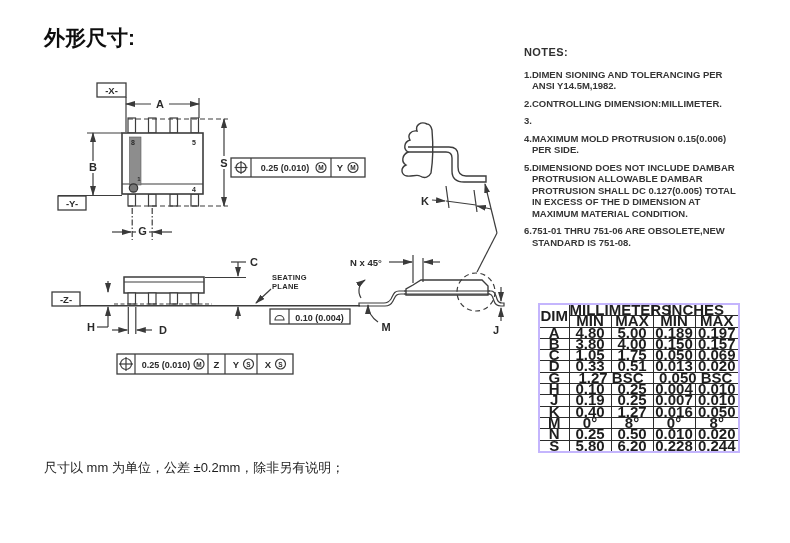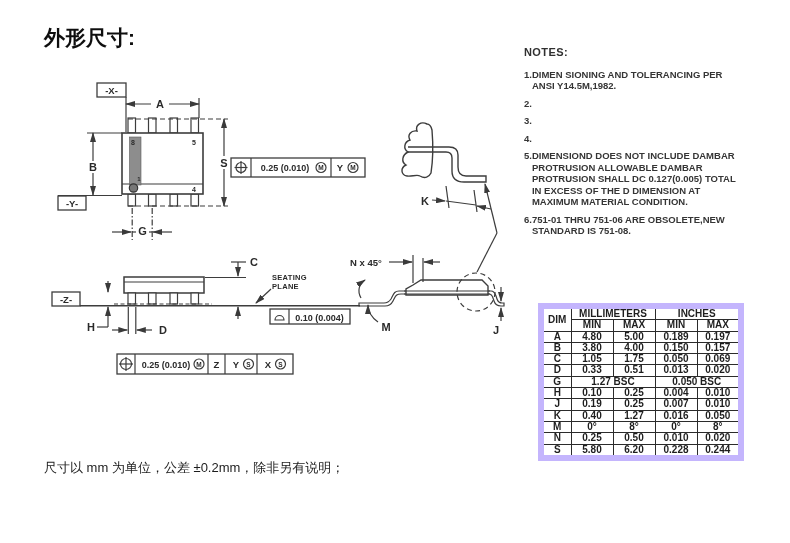--- a/index.html
+++ b/index.html
@@ -7,21 +7,21 @@
         font-family:"Liberation Sans",sans-serif;}
   .page-title{position:absolute;left:44px;top:24px;font-size:21px;font-weight:bold;color:#0e0e0e;}
   .footer-note{position:absolute;left:44px;top:459px;font-size:13px;color:#1c1c1c;}
   .drawing-svg{position:absolute;left:0;top:0;}
   .notes{position:absolute;left:524px;top:47px;width:264px;color:#353535;font-size:9.5px;line-height:11.5px;font-weight:bold;}
   .notes-heading{font-size:11px;letter-spacing:.4px;margin-bottom:10px;color:#303030;}
   .note{display:flex;margin-bottom:6px;}
   .note-num{flex:0 0 auto;white-space:pre;}
   .note-text{white-space:pre-line;}
   .dim-table{position:absolute;left:538px;top:303px;width:200px;border-collapse:collapse;
-             table-layout:fixed;font-size:10px;font-weight:bold;color:#1e1e1e;border:6px solid #c4b5fd;}
+             table-layout:fixed;font-size:15px;font-weight:bold;color:#1e1e1e;border:2px solid #c4b5fd;}
   .dim-table th,.dim-table td{border:1.4px solid #2b2b2b;text-align:center;vertical-align:middle;
              padding:0;height:10.3px;line-height:10.3px;font-weight:bold;}
   svg text{fill:#2a2a2a;font-family:"Liberation Sans",sans-serif;}
   .lbl{font-size:11px;font-weight:bold;}
   .lbl-sm{font-size:9.5px;font-weight:bold;}
   .lbl-pin{font-size:7px;font-weight:bold;}
   .lbl-pin1{font-size:6px;font-weight:bold;}
   .lbl-fcf{font-size:9px;font-weight:bold;}
   .lbl-mod{font-size:6.5px;font-weight:bold;}
   .lbl-seat{font-size:7.5px;font-weight:bold;letter-spacing:.3px;}
@@ -265,26 +265,29 @@
 
   <div class="notes">
     <div class="notes-heading">NOTES:</div>
     <div class="note">
       <span class="note-num">1.</span>
       <span class="note-text">DIMEN SIONING AND TOLERANCING PER
 ANSI Y14.5M,1982.</span>
     </div>
     <div class="note">
       <span class="note-num">2.</span>
+      <span class="note-text">CONTROLLING DIMENSION:MILLIMETER.</span>
     </div>
     <div class="note">
       <span class="note-num">3.</span>
     </div>
     <div class="note">
       <span class="note-num">4.</span>
+      <span class="note-text">MAXIMUM MOLD PROTRUSION 0.15(0.006)
+PER SIDE.</span>
     </div>
     <div class="note">
       <span class="note-num">5.</span>
       <span class="note-text">DIMENSIOND DOES NOT INCLUDE DAMBAR
 PROTRUSION ALLOWABLE DAMBAR
 PROTRUSION SHALL DC 0.127(0.005) TOTAL
 IN EXCESS OF THE D DIMENSION AT
 MAXIMUM MATERIAL CONDITION.</span>
     </div>
     <div class="note">

